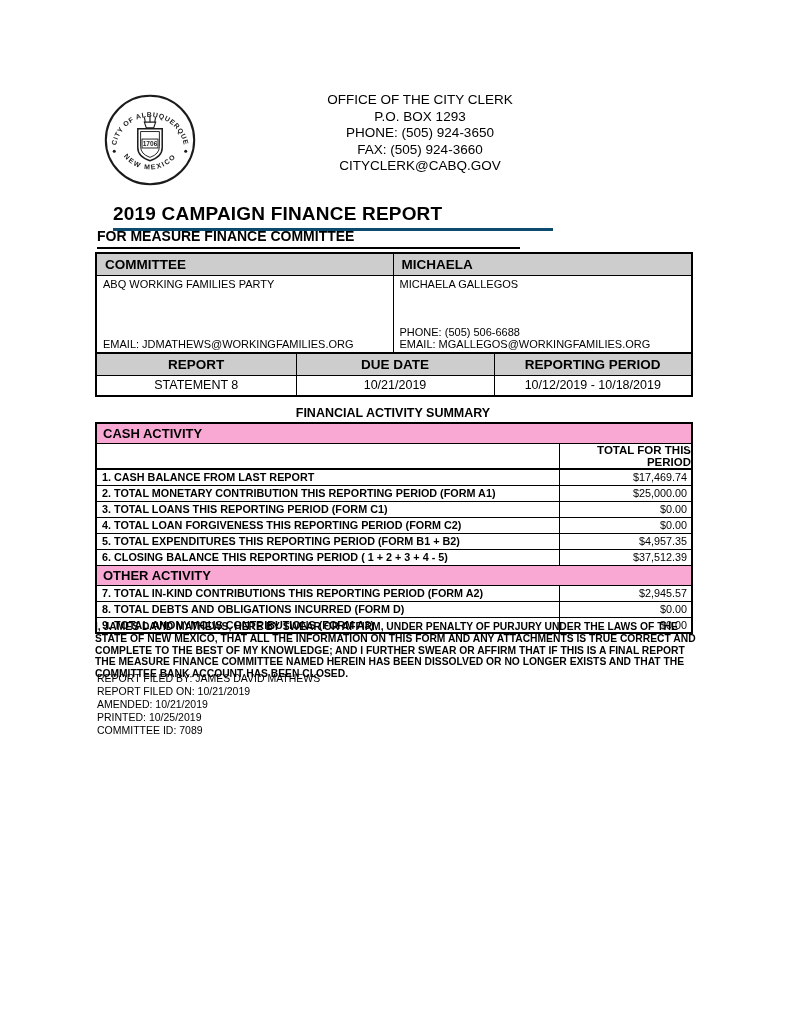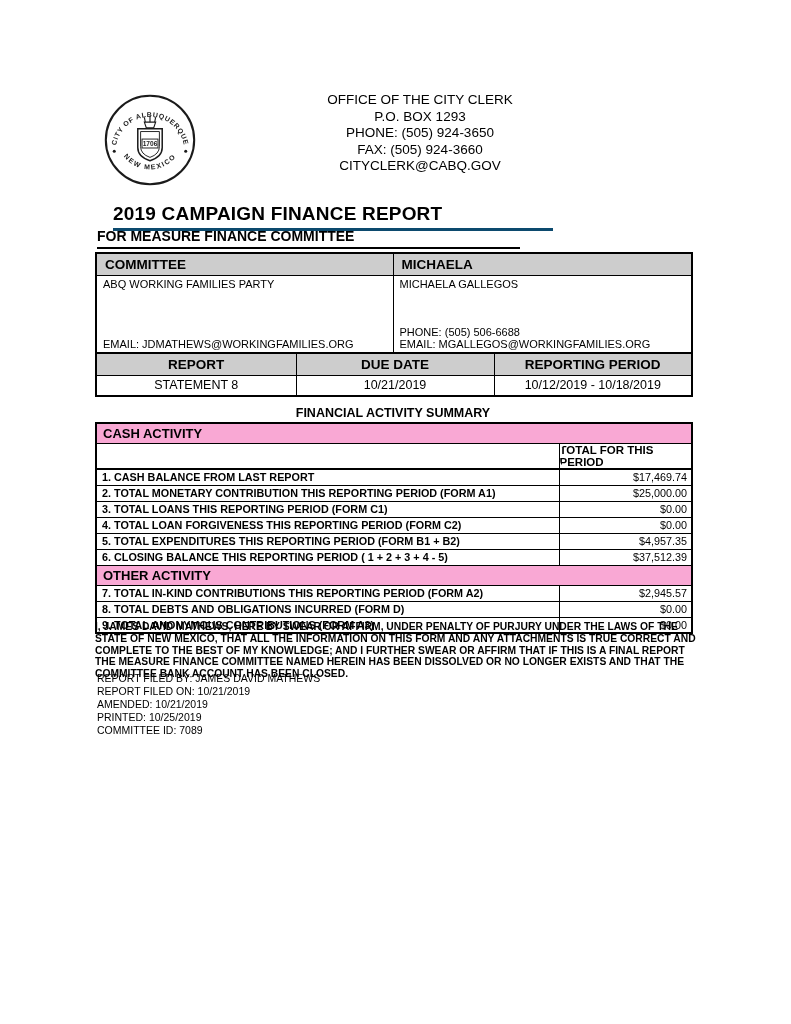--- a/index.html
+++ b/index.html
@@ -61,21 +61,21 @@
   .fin-title {
     position: absolute; left: 95px; top: 406px; width: 596px;
     text-align: center; font-size: 12.5px; font-weight: bold;
   }
   .fin-tbl { top: 422px; }
   .fin-tbl .section-cell {
     background: #f9a8d4; font-weight: bold; font-size: 13px;
     padding: 2px 6px; height: 19px;
   }
   .fin-tbl .total-hdr-cell {
-    font-weight: bold; font-size: 11.5px; text-align: left;
+    font-weight: bold; font-size: 11.5px; text-align: right;
     height: 18px; border-bottom: 2px solid #000; border-radius: 8px;
   }
   .fin-tbl .empty-cell { border-bottom: 2px solid #000; }
   .fin-tbl td.lbl { font-weight: bold; font-size: 10.8px; padding: 1px 5px; height: 16px; }
   .fin-tbl td.amt { font-size: 10.8px; text-align: right; padding: 1px 4px; }
 
   
   .affirmation {
     position: absolute; left: 95px; top: 621px; width: 601px;
     font-size: 10.3px; font-weight: bold; line-height: 11.8px;

